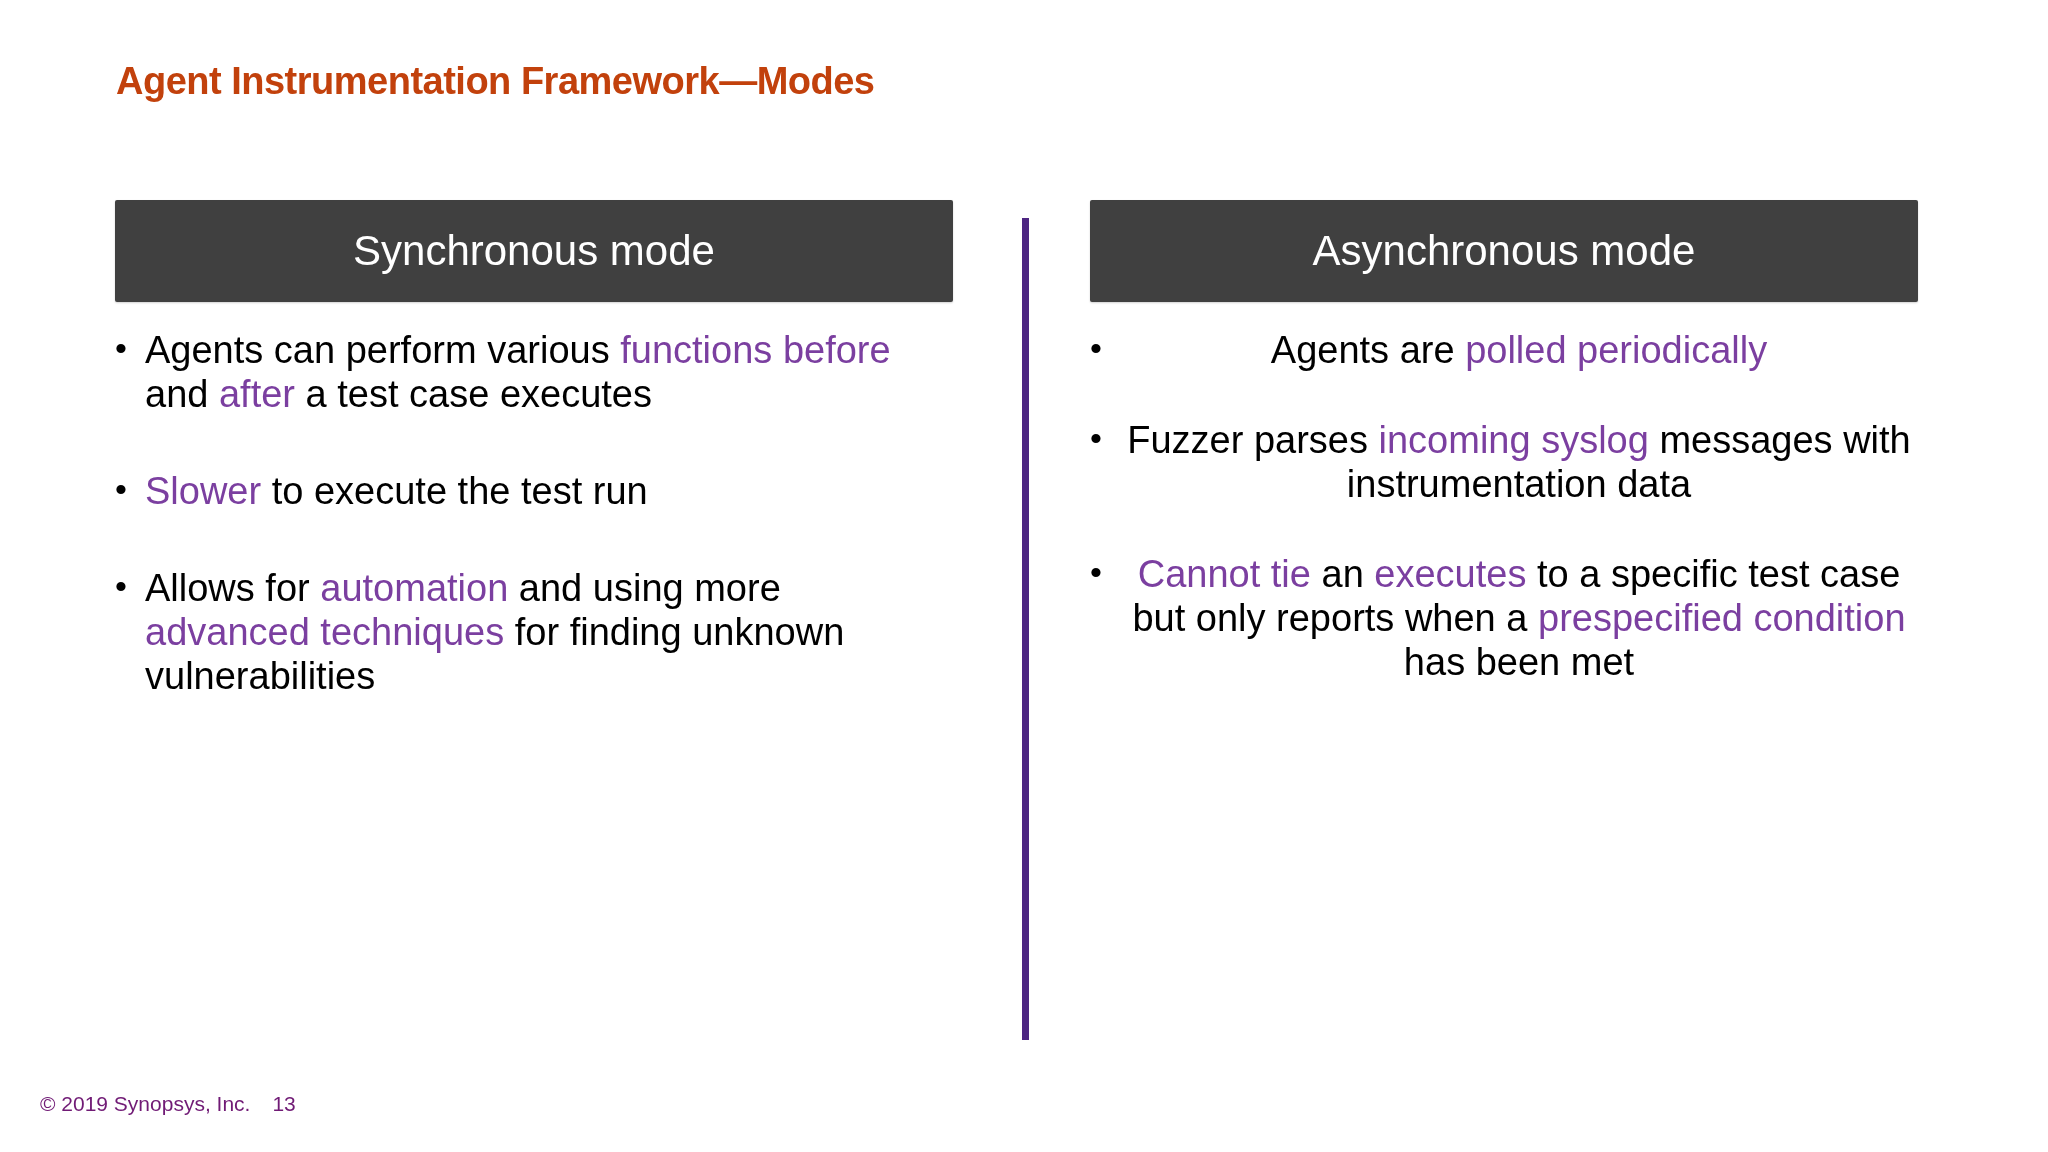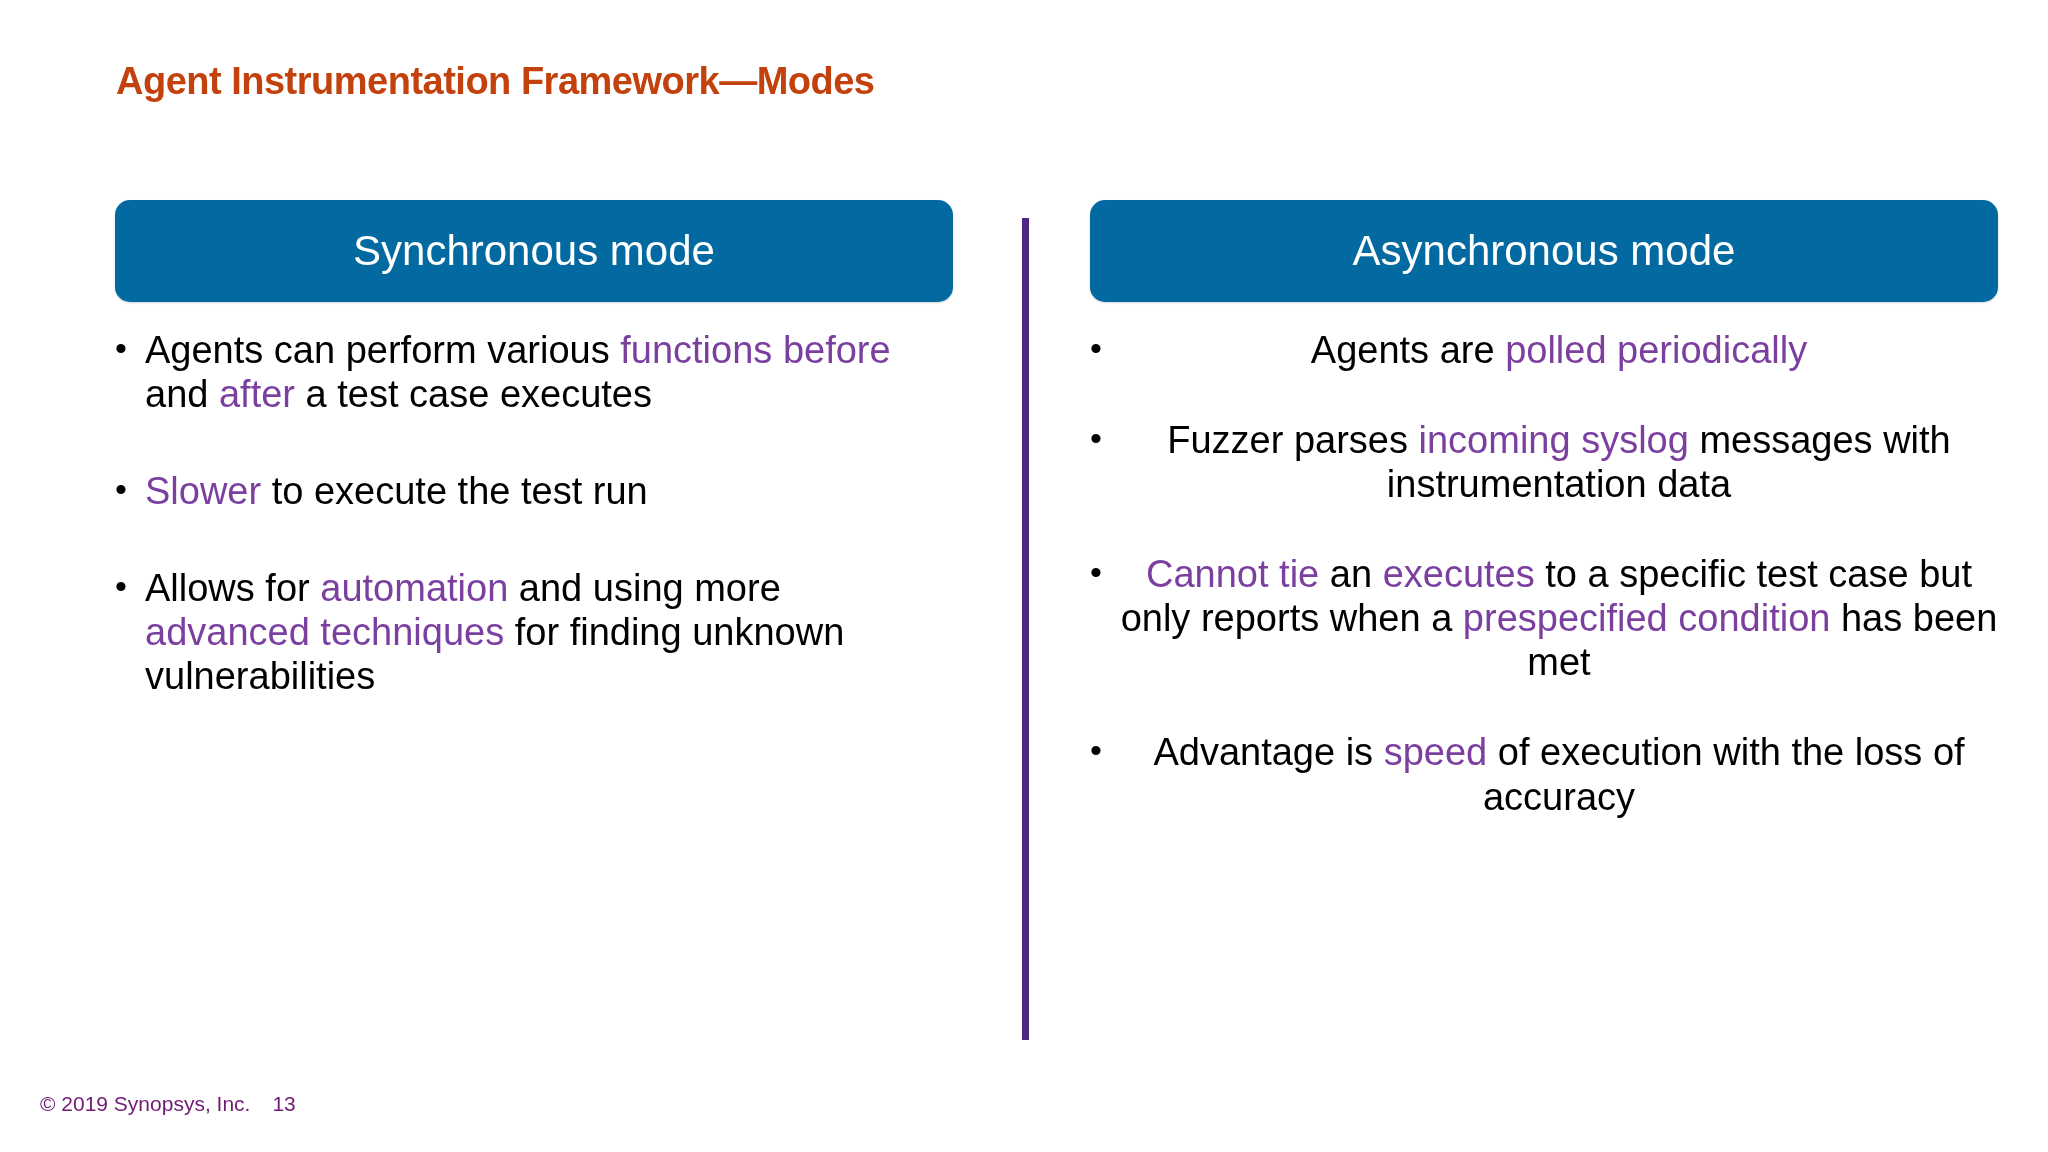--- a/index.html
+++ b/index.html
@@ -41,25 +41,25 @@
     top: 200px;
     width: 2048px;
     height: 860px;
   }
 
   .column {
     position: absolute;
     top: 0;
   }
   .column.left  { left: 115px;  width: 838px; }
-  .column.right { left: 1090px; width: 908px; text-align: center; }
+  .column.right { left: 1090px; width: 828px; text-align: center; }
 
   .mode-header {
-    background: #0369a1;
-    border-radius: 15px;
+    background: #404040;
+    border-radius: 2px;
     height: 102px;
     display: flex;
     align-items: center;
     justify-content: center;
     box-shadow: 0 1px 2px rgba(0,0,0,0.18);
   }
   .mode-header-label {
     color: #ffffff;
     font-size: 42px;
     font-weight: normal;
@@ -168,21 +168,20 @@
     </div>
 
     <div class="column right">
       <div class="mode-header">
         <span class="mode-header-label">Asynchronous mode</span>
       </div>
       <ul class="bullet-list">
         <li class="bullet"><span>Agents are </span><span class="hl">polled periodically</span></li>
         <li class="bullet"><span>Fuzzer parses </span><span class="hl">incoming syslog</span><span> messages with instrumentation data</span></li>
         <li class="bullet"><span class="hl">Cannot tie</span><span> an </span><span class="hl">executes</span><span> to a specific test case but only reports when a </span><span class="hl">prespecified condition</span><span> has been met</span></li>
-        <li class="bullet"><span>Advantage is </span><span class="hl">speed</span><span> of execution with the loss of accuracy</span></li>
       </ul>
     </div>
 
   </div>
 
   <div class="footer-copy">
     <span>© 2019 Synopsys, Inc.</span><span class="footer-page">13</span>
   </div>
 
 

